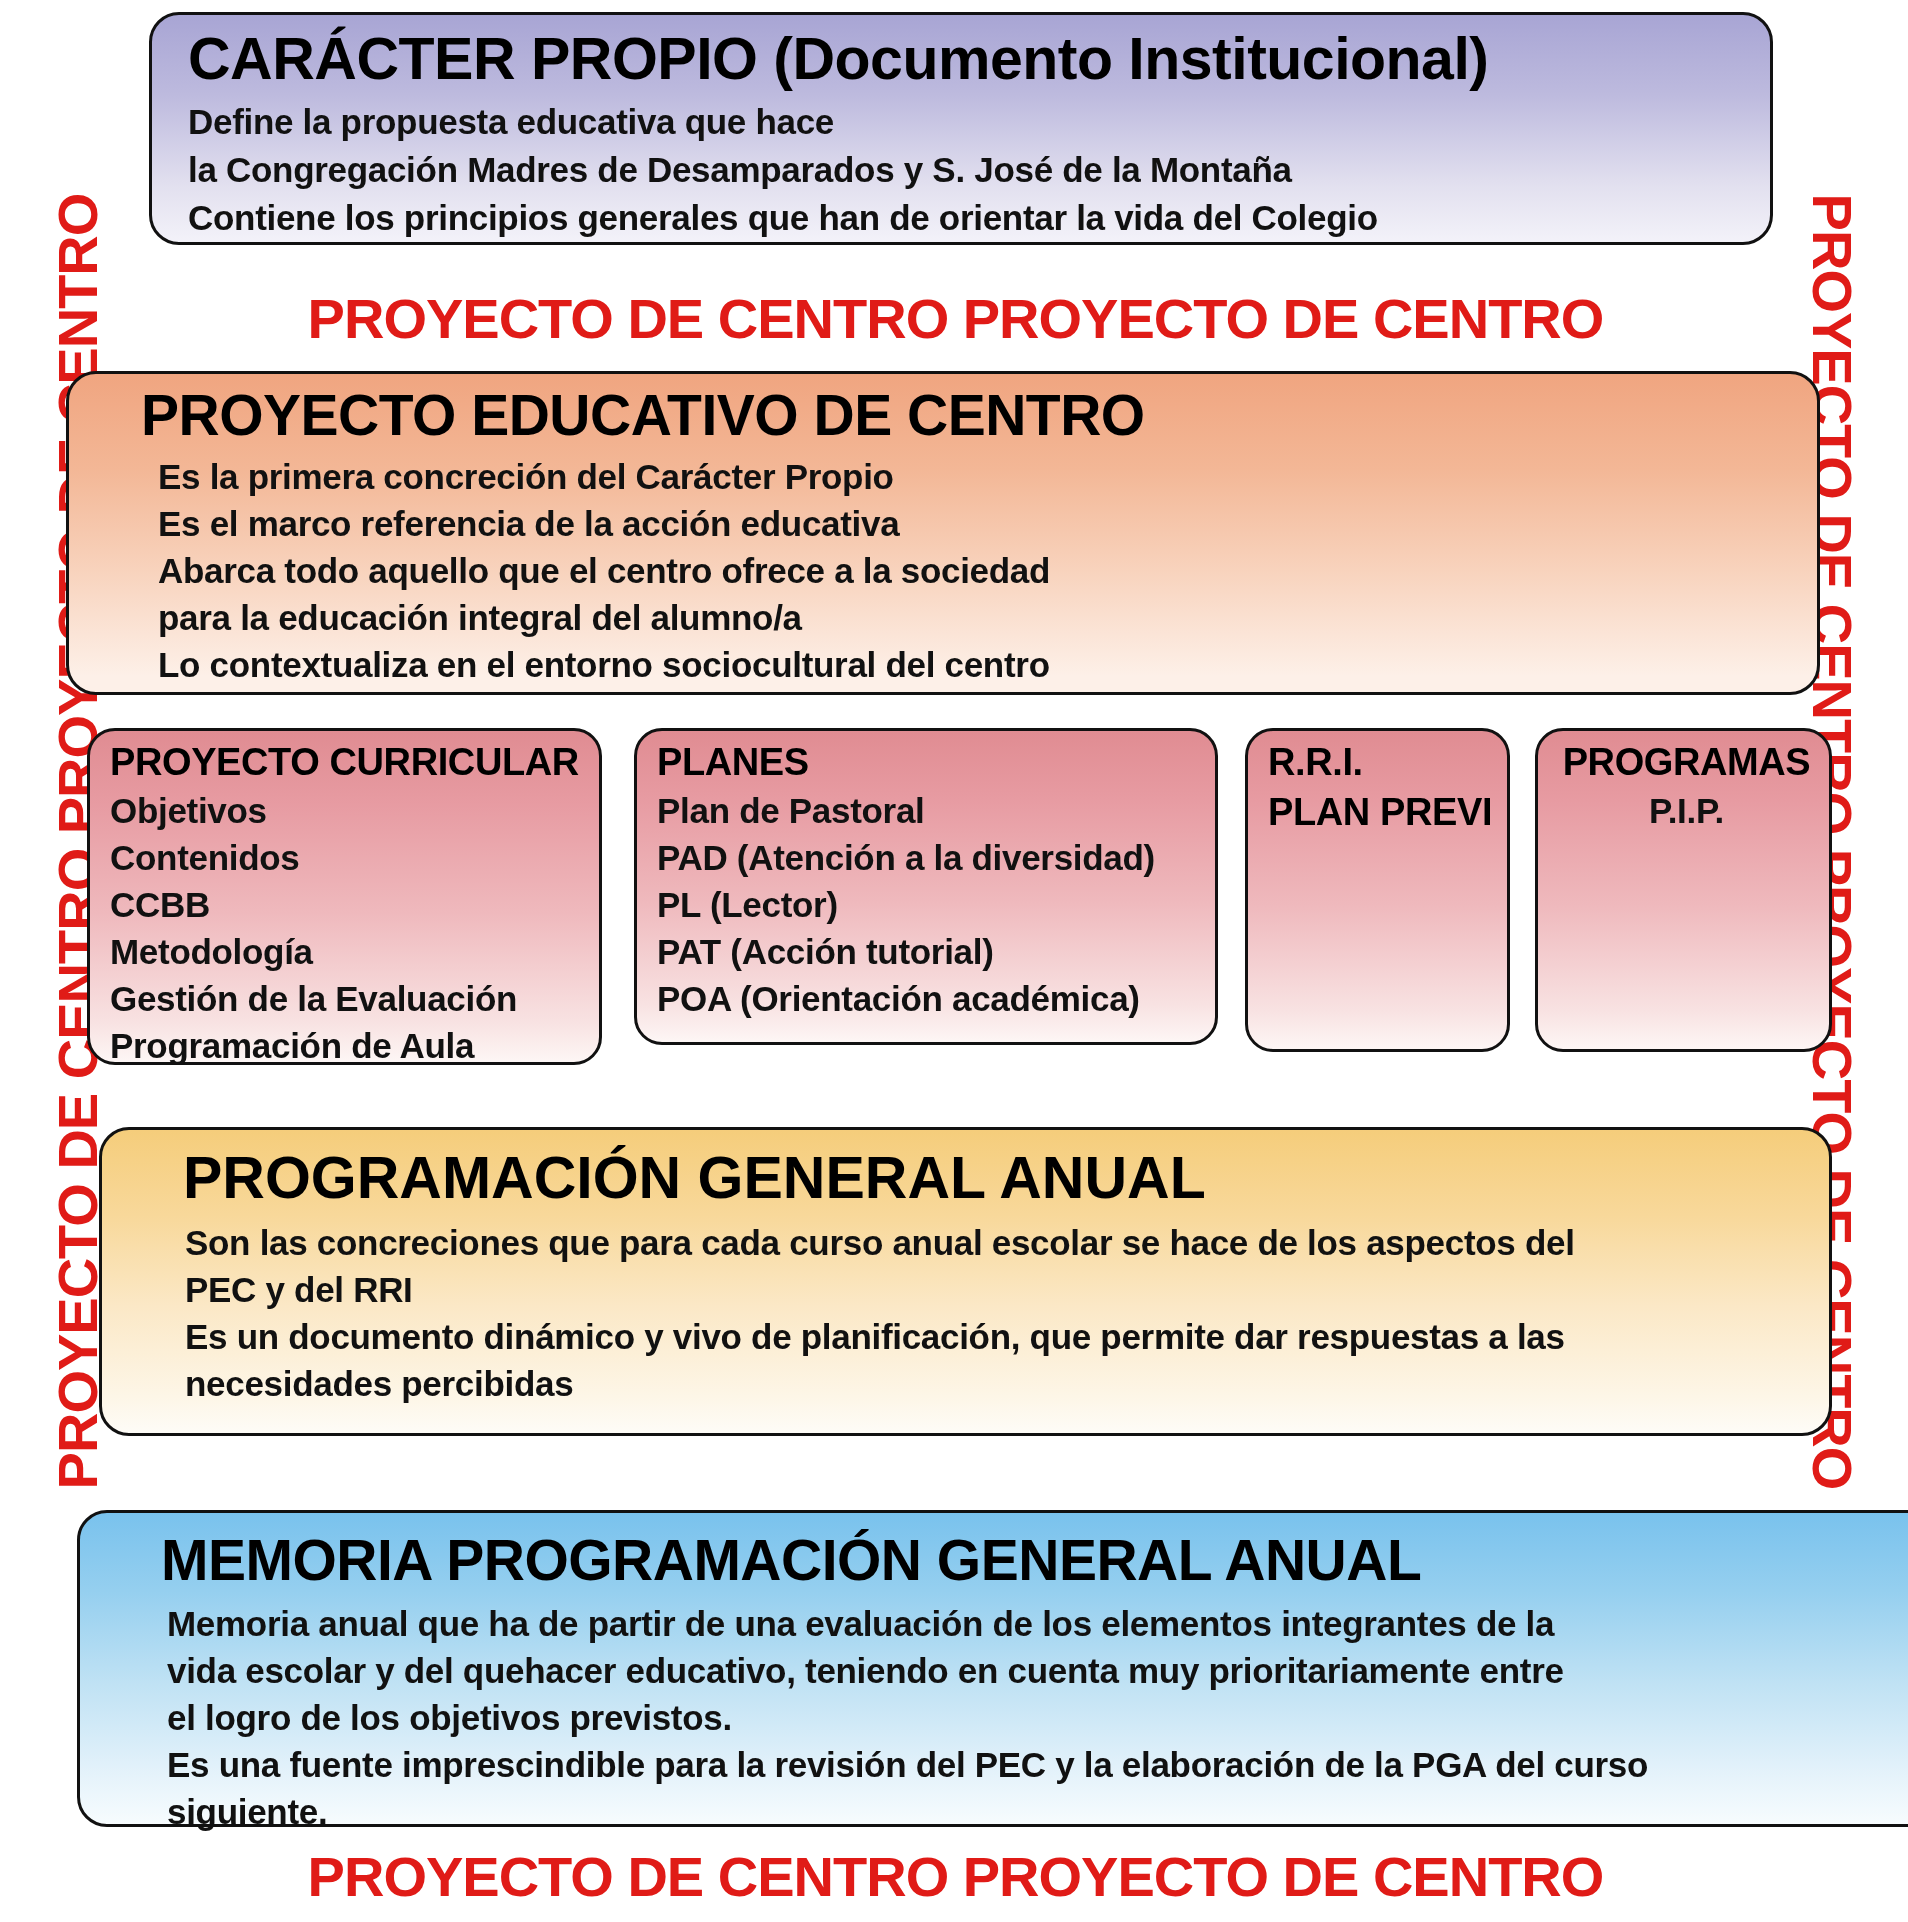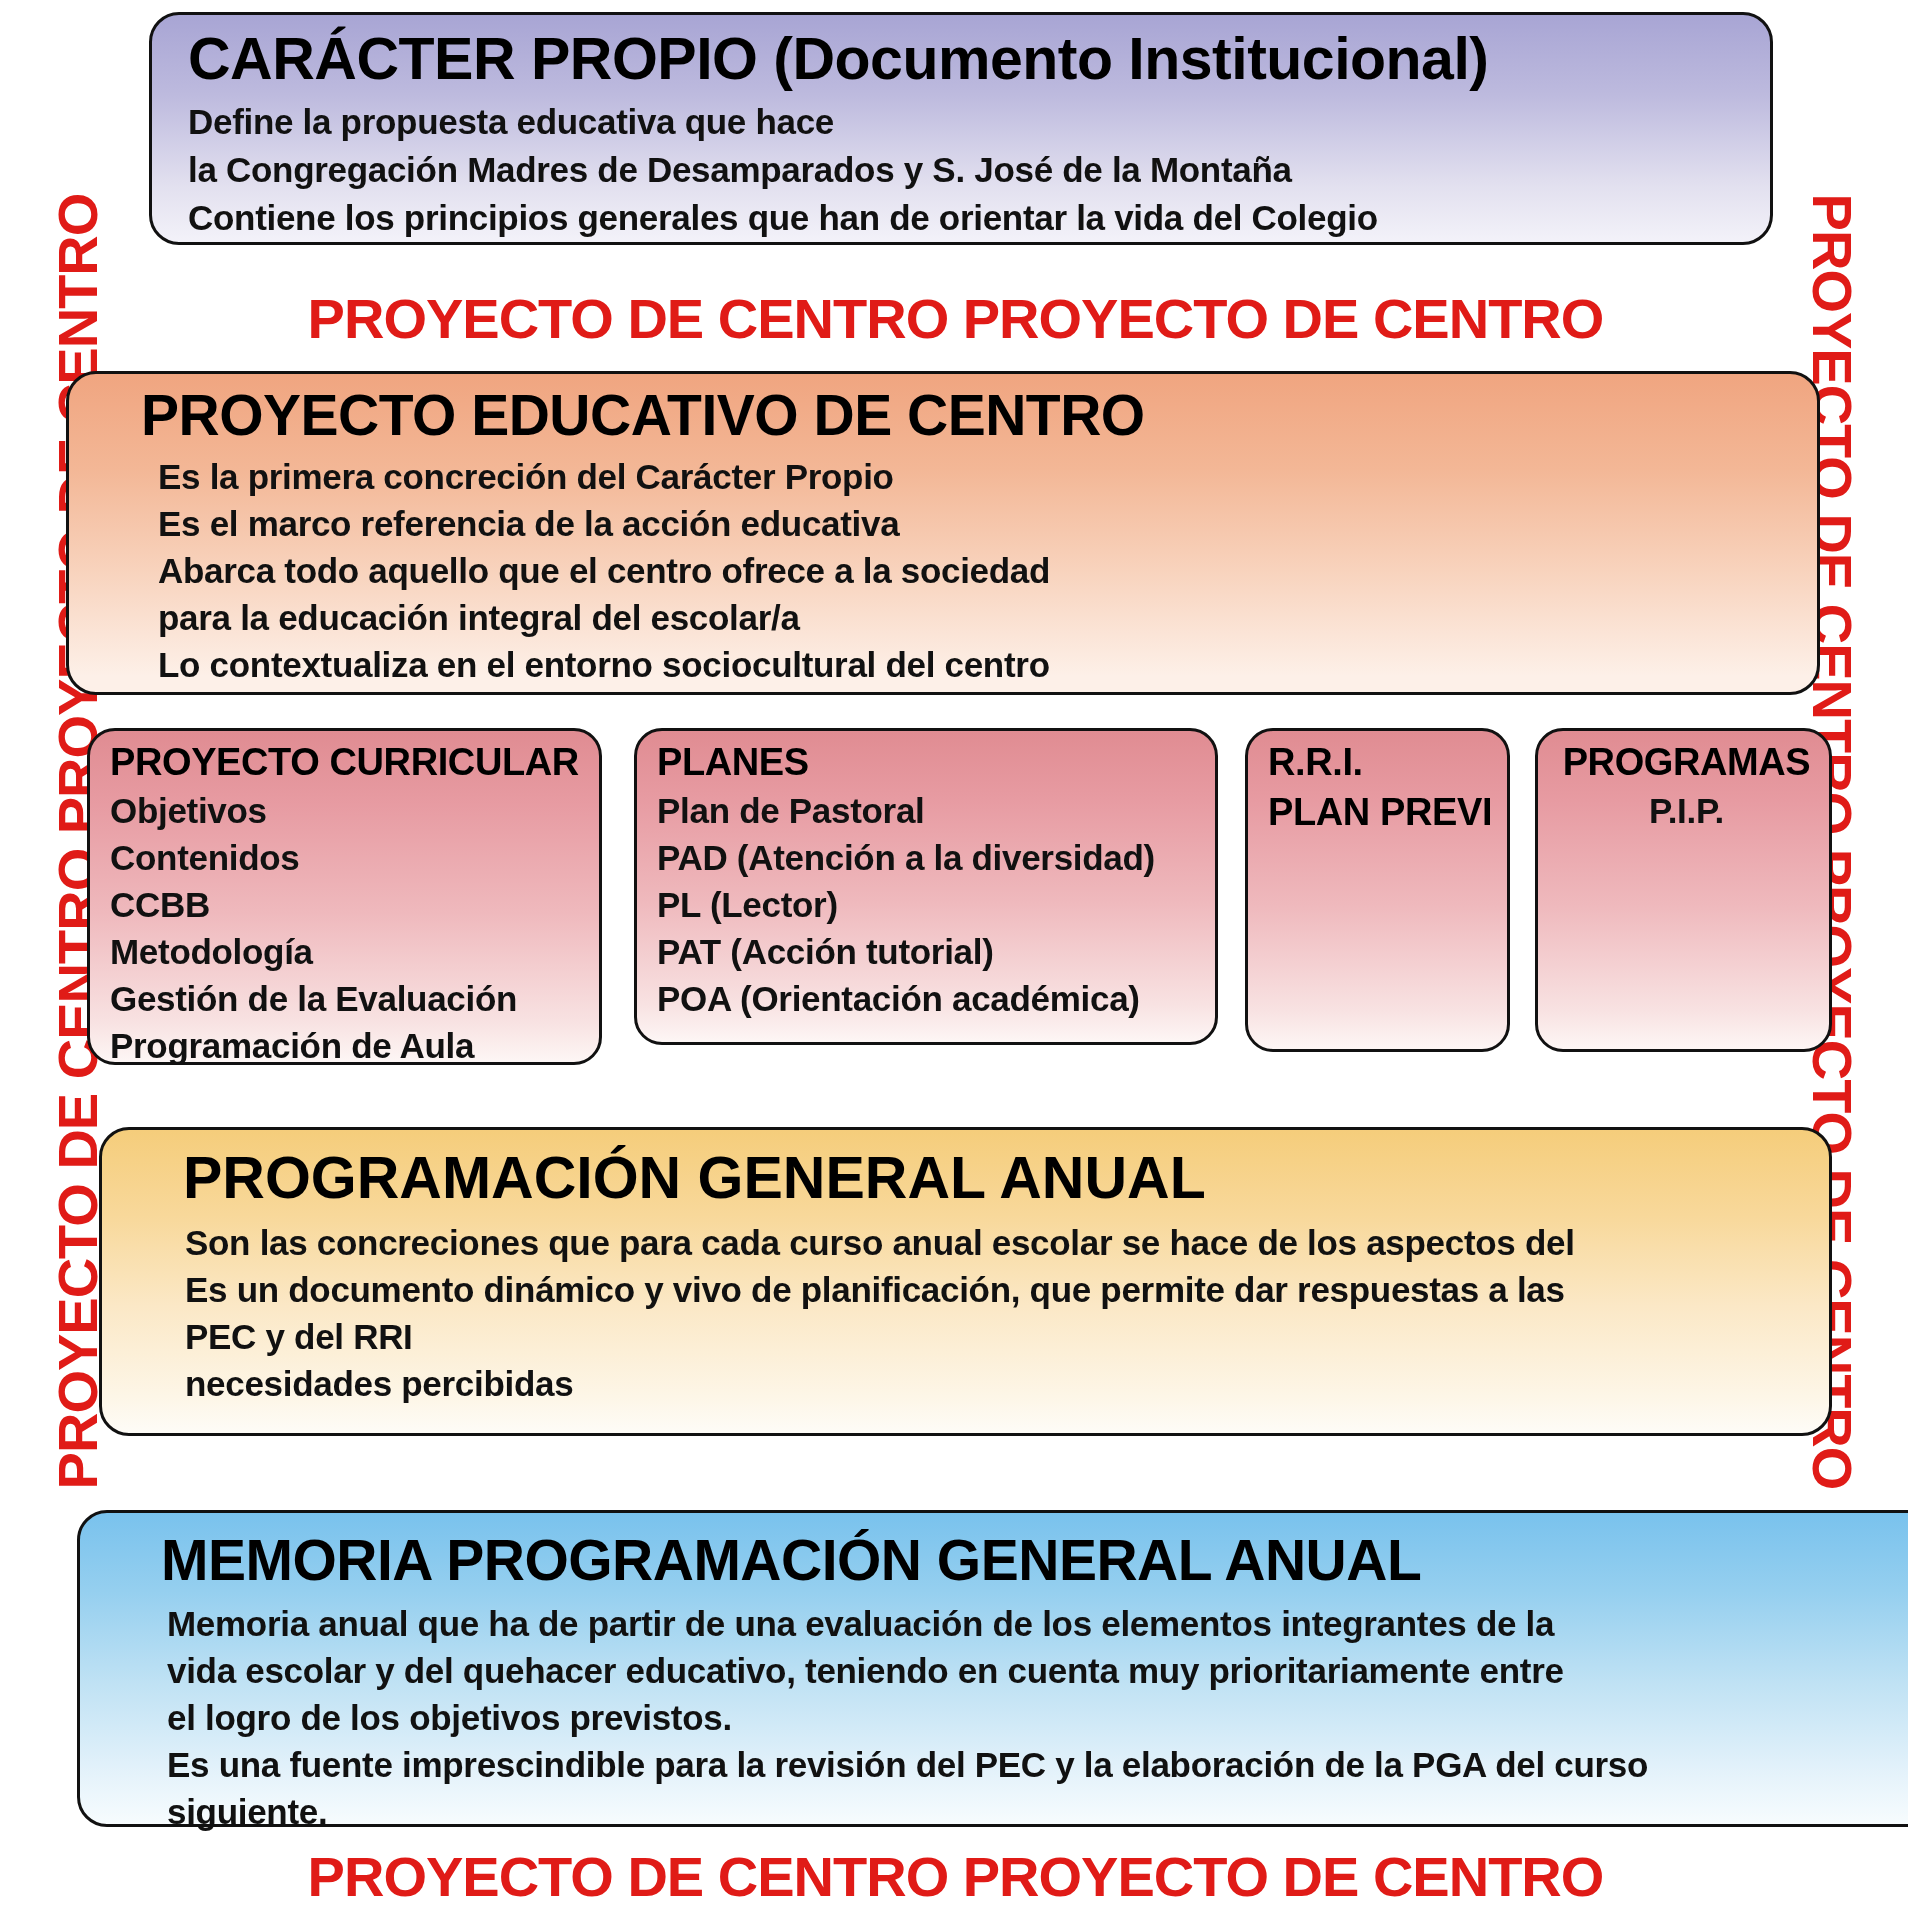--- a/index.html
+++ b/index.html
@@ -209,21 +209,21 @@
   <p>Define la propuesta educativa que hace</p>
   <p>la Congregación Madres de Desamparados y S. José de la Montaña</p>
   <p>Contiene los principios generales que han de orientar la vida del Colegio</p>
 </div>
 
 <div class="box" id="pec">
   <h2>PROYECTO EDUCATIVO DE CENTRO</h2>
   <p>Es la primera concreción del Carácter Propio</p>
   <p>Es el marco referencia de la acción educativa</p>
   <p>Abarca todo aquello que el centro ofrece a la sociedad</p>
-  <p>para la educación integral del escolar/a</p>
+  <p>para la educación integral del alumno/a</p>
   <p>Lo contextualiza en el entorno sociocultural del centro</p>
 </div>
 
 <div class="box mid" id="curricular">
   <h3>PROYECTO CURRICULAR</h3>
   <p>Objetivos</p>
   <p>Contenidos</p>
   <p>CCBB</p>
   <p>Metodología</p>
   <p>Gestión de la Evaluación</p>
@@ -245,22 +245,22 @@
 </div>
 
 <div class="box mid" id="programas">
   <h3>PROGRAMAS</h3>
   <p>P.I.P.</p>
 </div>
 
 <div class="box" id="pga">
   <h2>PROGRAMACIÓN GENERAL ANUAL</h2>
   <p>Son las concreciones que para cada curso anual escolar se hace de los aspectos del</p>
+  <p>PEC y del RRI</p>
   <p>Es un documento dinámico y vivo de planificación, que permite dar respuestas a las</p>
-  <p>PEC y del RRI</p>
   <p>necesidades percibidas</p>
 </div>
 
 <div class="box" id="memoria">
   <h2>MEMORIA PROGRAMACIÓN GENERAL ANUAL</h2>
   <p>Memoria anual que ha de partir de una evaluación de los elementos integrantes de la</p>
   <p>vida escolar y del quehacer educativo, teniendo en cuenta muy prioritariamente entre</p>
   <p>el logro de los objetivos previstos.</p>
   <p>Es una fuente imprescindible para la revisión del PEC y la elaboración de la PGA del curso</p>
   <p>siguiente.</p>

